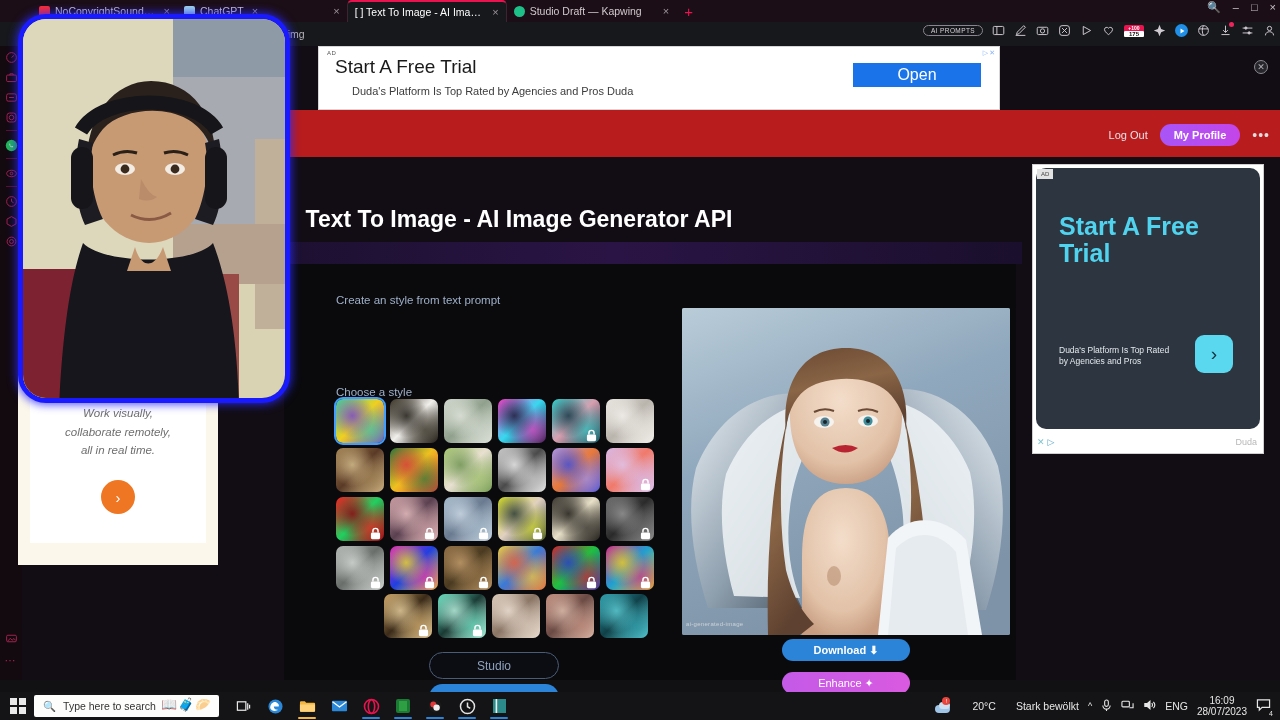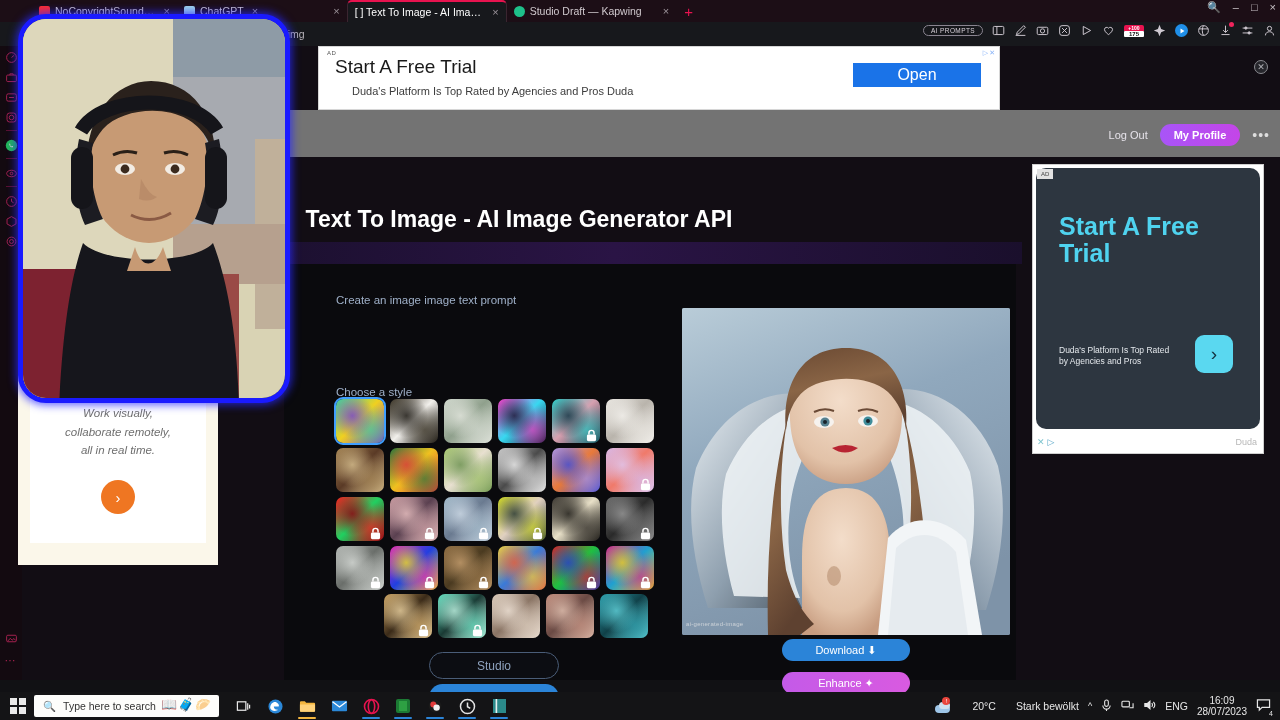--- a/index.html
+++ b/index.html
@@ -89,21 +89,21 @@
 
   .closebtn {
     position:absolute; right:12px; top:14px; width:14px; height:14px;
     border:1px solid #8c8c92; border-radius:50%; color:#b0b0b6; font-size:9px;
     display:flex; align-items:center; justify-content:center; background:#26262c;
   }
 
   
   .sitehdr {
     position:absolute; left:0; top:64px; width:1258px; height:47px;
-    background:#737373;
+    background:#b91c1c;
   }
   .hdr-right { position:absolute; right:10px; top:14px; display:flex; align-items:center; gap:12px; }
   .logout { color:#e6e3ea; font-size:11px; }
   .myprofile {
     background:linear-gradient(90deg,#a855f7,#c445e8); color:#fff; font-size:11px; font-weight:bold;
     padding:5px 14px; border-radius:14px;
   }
   .hdr-dots { color:#ddd; font-size:14px; letter-spacing:1px; }
 
   .pagetitle {
@@ -157,21 +157,21 @@
     display:flex; align-items:center; justify-content:center;
   }
 
   .resultimg {
     position:absolute; left:398px; top:44px; width:328px; height:327px;
     border-radius:2px; overflow:hidden; background:#7e93a8;
   }
   .wm { position:absolute; left:3px; bottom:4px; font-size:6px; color:#e8e8e8; opacity:.7; letter-spacing:.3px;}
   .btn-download {
     position:absolute; left:498px; top:375px; width:128px; height:22px;
-    border-radius:11px; background:#2b84d8; color:#fff; font-size:11px; font-weight:normal;
+    border-radius:11px; background:#2b84d8; color:#fff; font-size:11px; font-weight:bold;
     display:flex; align-items:center; justify-content:center; gap:4px;
   }
   .btn-enhance {
     position:absolute; left:498px; top:408px; width:128px; height:22px;
     border-radius:11px; background:linear-gradient(90deg,#c45ae8,#d95ae0); color:#fff; font-size:11px;
     display:flex; align-items:center; justify-content:center; gap:4px;
   }
 
   
   .sidead {
@@ -429,21 +429,21 @@
         <span class="myprofile">My Profile</span>
         <span class="hdr-dots">•••</span>
       </div>
     </div>
 
     <div class="pagetitle">Text To Image - AI Image Generator API</div>
     <div class="purplestrip"></div>
 
     <div class="panel">
 
-      <div class="lbl lbl-create">Create an image image text prompt</div>
+      <div class="lbl lbl-create">Create an style from text prompt</div>
 
 
       <div class="lbl lbl-style">Choose a style</div>
 
       <div class="stylegrid" id="style-grid">
           <div class="thumb sel" style="background: linear-gradient(135deg, rgb(58, 214, 160) 0%, rgb(240, 208, 32) 48%, rgb(122, 63, 208) 100%);">
             <div style="position: absolute; inset: 0px; background: radial-gradient(circle at 34% 38%, rgba(122, 63, 208, 0.8) 0%, transparent 52%), radial-gradient(circle at 72% 70%, rgba(58, 214, 160, 0.667) 0%, transparent 55%);"></div>
           </div>
           <div class="thumb" style="background: linear-gradient(135deg, rgb(58, 51, 36) 0%, rgb(242, 240, 236) 48%, rgb(26, 23, 18) 100%);">
             <div style="position: absolute; inset: 0px; background: radial-gradient(circle at 34% 38%, rgba(26, 23, 18, 0.8) 0%, transparent 52%), radial-gradient(circle at 72% 70%, rgba(58, 51, 36, 0.667) 0%, transparent 55%);"></div>

